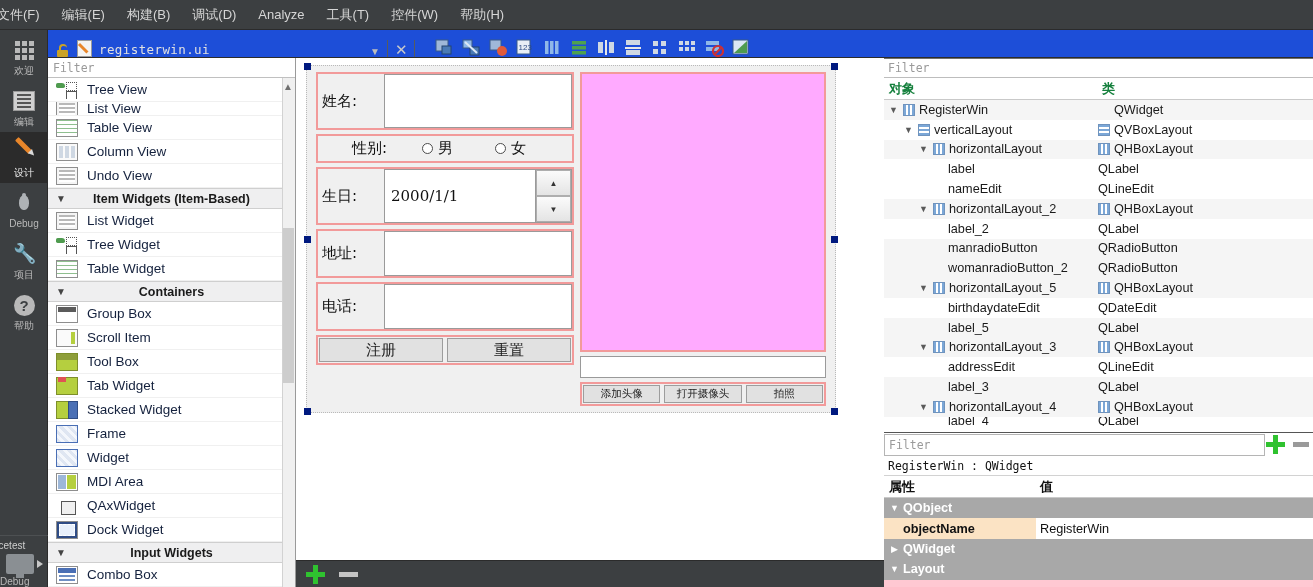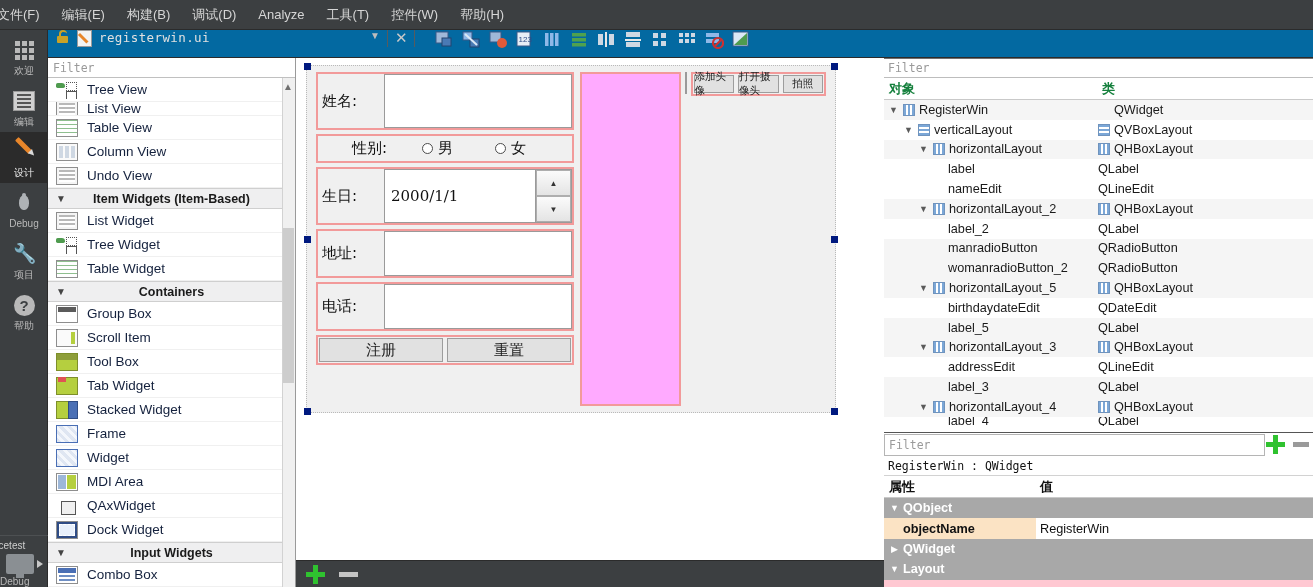--- a/index.html
+++ b/index.html
@@ -59,21 +59,21 @@
   .monitor { width:28px;height:20px;background:#8a8f93;border-radius:2px;position:relative;}
   .monitor:after{content:'';position:absolute;left:10px;top:20px;width:8px;height:4px;background:#8a8f93;}
   .runbar { position:absolute; left:0; bottom:0; width:48px; border-top:1px solid #4d5052; padding-top:4px;}
   .runproj { color:#cfcfcf; font-size:10px; padding-left:0px; margin-left:-7px; white-space:nowrap; }
   .runrow { display:flex; align-items:center; justify-content:center; gap:3px; margin-top:3px; }
   .tri-right { width:0;height:0;border-left:6px solid #c8c8c8;border-top:4px solid transparent;border-bottom:4px solid transparent;}
 
   
   .tabbar {
     position: absolute; left: 48px; top: 30px; width: 1265px; height: 28px;
-    background: #0369a1; display: flex; align-items: flex-start; border-bottom: 1px solid #2b2b2b;
+    background: #1d4ed8; display: flex; align-items: flex-end; border-bottom: 1px solid #2b2b2b;
   }
   .lock-ico { width:13px;height:13px;margin:0 8px 0 8px;position:relative;}
   .lock-ico u{position:absolute;left:1px;bottom:0;width:11px;height:7px;background:#c9a227;border-radius:1px;}
   .lock-ico b{position:absolute;left:3px;top:0;width:8px;height:7px;border:2px solid #c9a227;
     border-bottom:none;border-radius:4px 4px 0 0;border-right:none;}
   .file-ico { width:15px;height:17px;background:#f4f4f4;border:1px solid #9b9b9b;position:relative;margin-right:7px;}
   .file-ico i{position:absolute;left:2px;top:2px;width:12px;height:3px;background:#e8862a;transform:rotate(45deg);
     transform-origin:left top;}
   .tabname { color:#e0e0e0; font-family:"DejaVu Sans Mono","Liberation Mono",monospace; font-size:12.5px; letter-spacing:.4px;}
   .chev-dn { margin-left:160px; color:#bdbdbd; font-size:10px; }
@@ -147,21 +147,21 @@
     background:#ffffff; overflow:hidden;
   }
   .form-outer {
     position:absolute; left:10px; top:7px; width:530px; height:348px;
     background:#f0f0f0; border:1px dotted #b9b9b9;
   }
   .handle { position:absolute; width:7px; height:7px; background:#00197f; }
 
   .formbody { position:absolute; left:9px; top:6px; right:9px; bottom:6px; display:flex; gap:6px; }
   .leftcol { width:258px; display:flex; flex-direction:column; gap:4px; }
-  .rightcol { flex:1; display:flex; flex-direction:row; gap:4px;border-radius:13px; }
+  .rightcol { flex:1; display:flex; flex-direction:column; gap:4px;border-radius:13px; }
 
   .lrow { border:2px solid #f29a9a; display:flex; align-items:stretch; background:#f0f0f0; }
   .lbl {
     width:66px; display:flex; align-items:center; padding-left:4px;
     font-size:15px; color:#111; font-family:"DejaVu Sans","Liberation Sans",sans-serif;
     background:repeating-linear-gradient(0deg, transparent 0 7px, transparent 7px 8px);
   }
   .dotted-bg { background-image: radial-gradient(#bdbdbd 0.6px, transparent 0.6px); background-size: 8px 8px; }
   .inp { flex:1; background:#fff; border:1px solid #9a9a9a; }
   .inp.tall { height:54px; }

